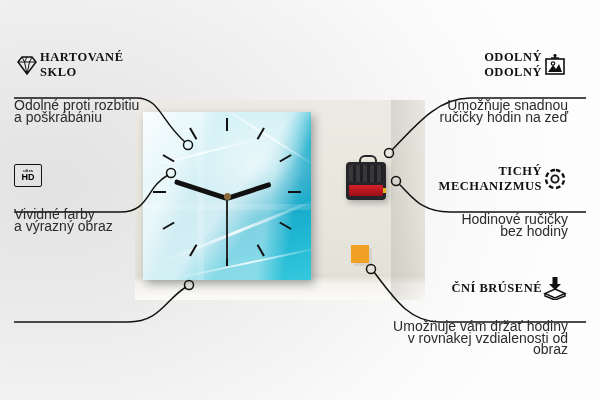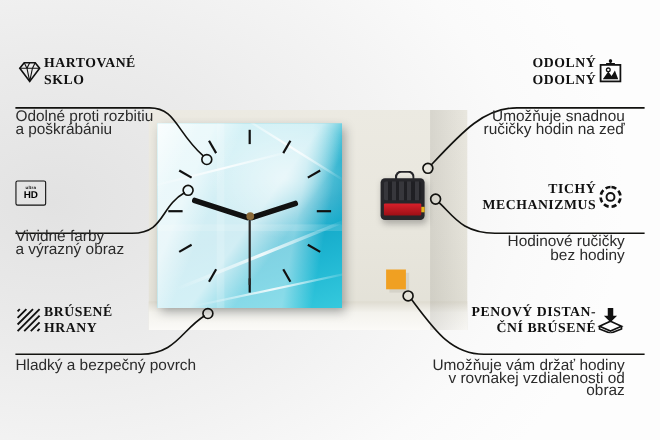--- a/index.html
+++ b/index.html
@@ -168,36 +168,20 @@
       </div>
       <div>
       </div>
     </div>
     <div class="desc">
       <div>Vividné farby</div>
       <div>a výrazný obraz</div>
     </div>
   </div>
 
-  <div class="feat left" style="top:276px;">
-    <div class="head">
-      <div class="ico">
-        <svg viewBox="0 0 26 24" width="26" height="24">
-          <path d="M2 22 L22 2 M2 16 L16 2 M2 10 L10 2 M2 4 L4 2 M8 22 L22 8 M14 22 L22 14 M20 22 L22 20" stroke="#111" stroke-width="1.7" fill="none"></path>
-        </svg>
-      </div>
-      <div>
-        <div class="title">BRÚSENÉ</div>
-        <div class="title">HRANY</div>
-      </div>
-    </div>
-    <div class="desc">
-      <div>Hladký a bezpečný povrch</div>
-    </div>
-  </div>
 
   <div class="feat right" style="top:50px;">
     <div class="head">
       <div class="ico">
         <svg viewBox="0 0 26 24" width="26" height="24">
           <path d="M13 1 L13 5 M9 5 H17" stroke="#111" stroke-width="1.4" fill="none"></path>
           <circle cx="13" cy="2.5" r="1.6" fill="#111"></circle>
           <rect x="4" y="6" width="18" height="15" fill="none" stroke="#111" stroke-width="1.6"></rect>
           <path d="M6 19 L11 12 L14 16 L17 11 L20 19 Z" fill="#111"></path>
           <circle cx="11" cy="10.5" r="1.7" fill="none" stroke="#111" stroke-width="1.2"></circle>
@@ -236,21 +220,20 @@
   <div class="feat right" style="top:276px;width:190px;">
     <div class="head">
       <div class="ico">
         <svg viewBox="0 0 26 24" width="26" height="24">
           <path d="M10.5 1 H15.5 V8 H19 L13 14 L7 8 H10.5 Z" fill="#111"></path>
           <path d="M13 13 L23 17.5 L13 22 L3 17.5 Z" fill="none" stroke="#111" stroke-width="1.5"></path>
           <path d="M3 17.5 V20 L13 24 L23 20 V17.5" fill="none" stroke="#111" stroke-width="1.5"></path>
         </svg>
       </div>
       <div>
-        <div class="title">PENOVÝ DISTAN-</div>
         <div class="title">ČNÍ BRÚSENÉ</div>
       </div>
     </div>
     <div class="desc">
       <div>Umožňuje vám držať hodiny</div>
       <div>v rovnakej vzdialenosti od obraz</div>
     </div>
   </div>
 
 </div>

